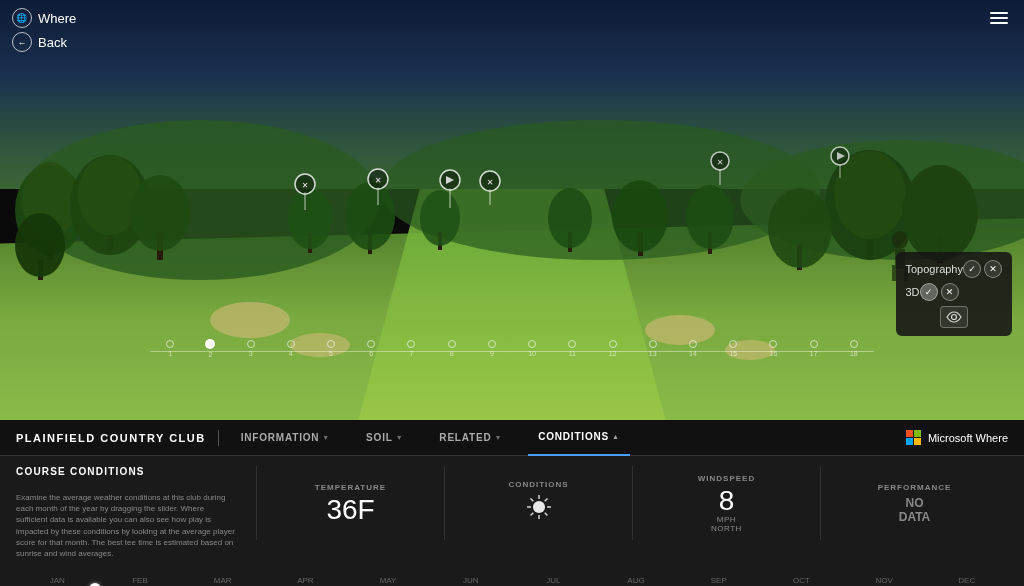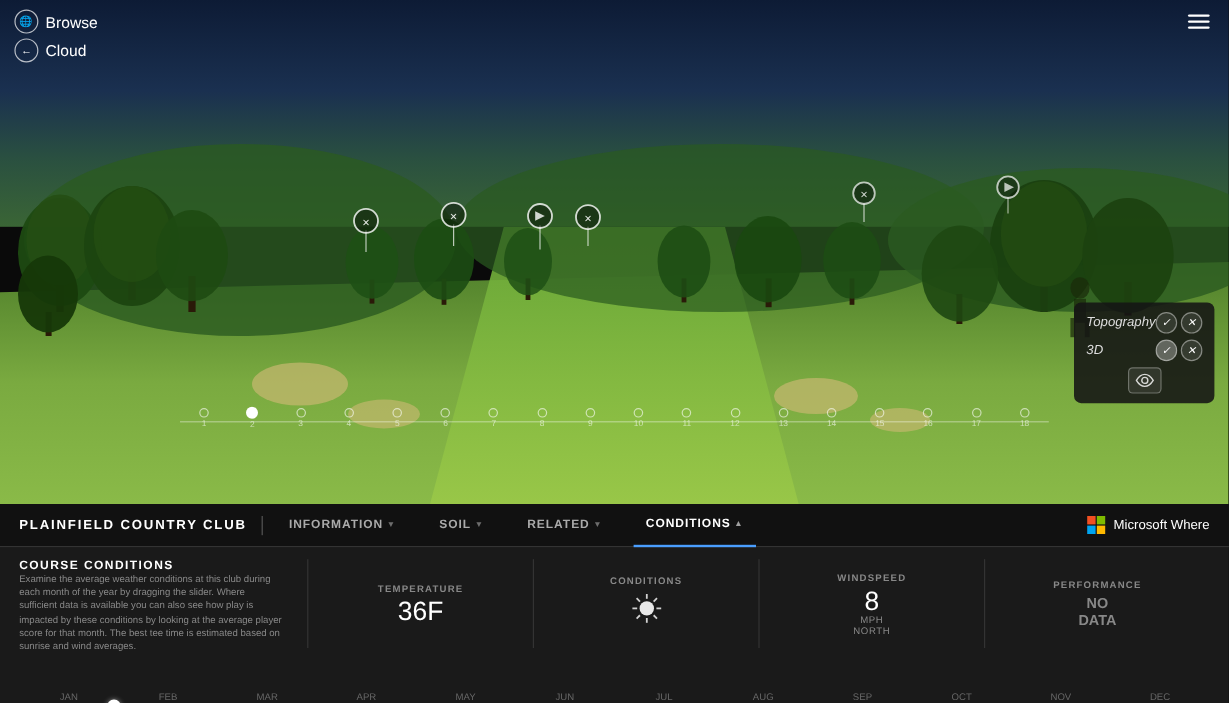--- a/index.html
+++ b/index.html
@@ -108,23 +108,22 @@
       right: 12px;
       background: rgba(20,20,20,0.88);
       border-radius: 6px;
       padding: 8px 10px;
       min-width: 115px;
     }
 
     .topo-row {
       display: flex;
       align-items: center;
-      justify-content: space-between;
+      justify-content: flex-start;
       margin-bottom: 5px;
-      font-style: italic;
     }
 
     .topo-label {
       font-size: 11px;
       color: #ddd;
       font-weight: 500;
     }
 
     .topo-controls {
       display: flex;
@@ -323,21 +322,21 @@
     .conditions-desc {
       flex: 0 0 220px;
     }
 
     .conditions-title {
       font-size: 10px;
       font-weight: 700;
       letter-spacing: 1.2px;
       color: #fff;
       text-transform: uppercase;
-      margin-bottom: 0;
+      margin-bottom: 15px;
     }
 
     .conditions-text {
       font-size: 8px;
       color: #888;
       line-height: 1.4;
     }
 
     .conditions-stats {
       display: flex;
@@ -358,21 +357,21 @@
     .stat-label {
       font-size: 8px;
       font-weight: 700;
       letter-spacing: 1px;
       color: #888;
       text-transform: uppercase;
       margin-bottom: 4px;
     }
 
     .stat-value {
-      font-size: 22px;
+      font-size: 28px;
       font-weight: 300;
       color: #fff;
       line-height: 1;
     }
 
     .stat-sub {
       font-size: 8px;
       color: #888;
       letter-spacing: 0.5px;
       text-align: center;
@@ -565,25 +564,25 @@
       <line x1="0" y1="-14" x2="0" y2="0" stroke="rgba(255,255,255,0.6)" stroke-width="1"></line>
       <circle cx="0" cy="-22" r="9" fill="rgba(0,0,0,0.35)" stroke="rgba(255,255,255,0.7)" stroke-width="1.5"></circle>
       <path d="M-3,-26 L5,-22 L-3,-18 Z" fill="rgba(255,255,255,0.7)"></path>
     </g>
   </svg>
 
   <div class="top-nav">
     <div class="nav-left">
       <div class="nav-item">
         <div class="nav-icon">🌐</div>
-        <span>Browse</span>
+        <span>Where</span>
       </div>
       <div class="nav-item">
         <div class="nav-icon">←</div>
-        <span>Cloud</span>
+        <span>Back</span>
       </div>
     </div>
     <div class="hamburger">
       <div class="hamburger-line"></div>
       <div class="hamburger-line"></div>
       <div class="hamburger-line"></div>
     </div>
   </div>
 
   <div class="hole-line"></div>

